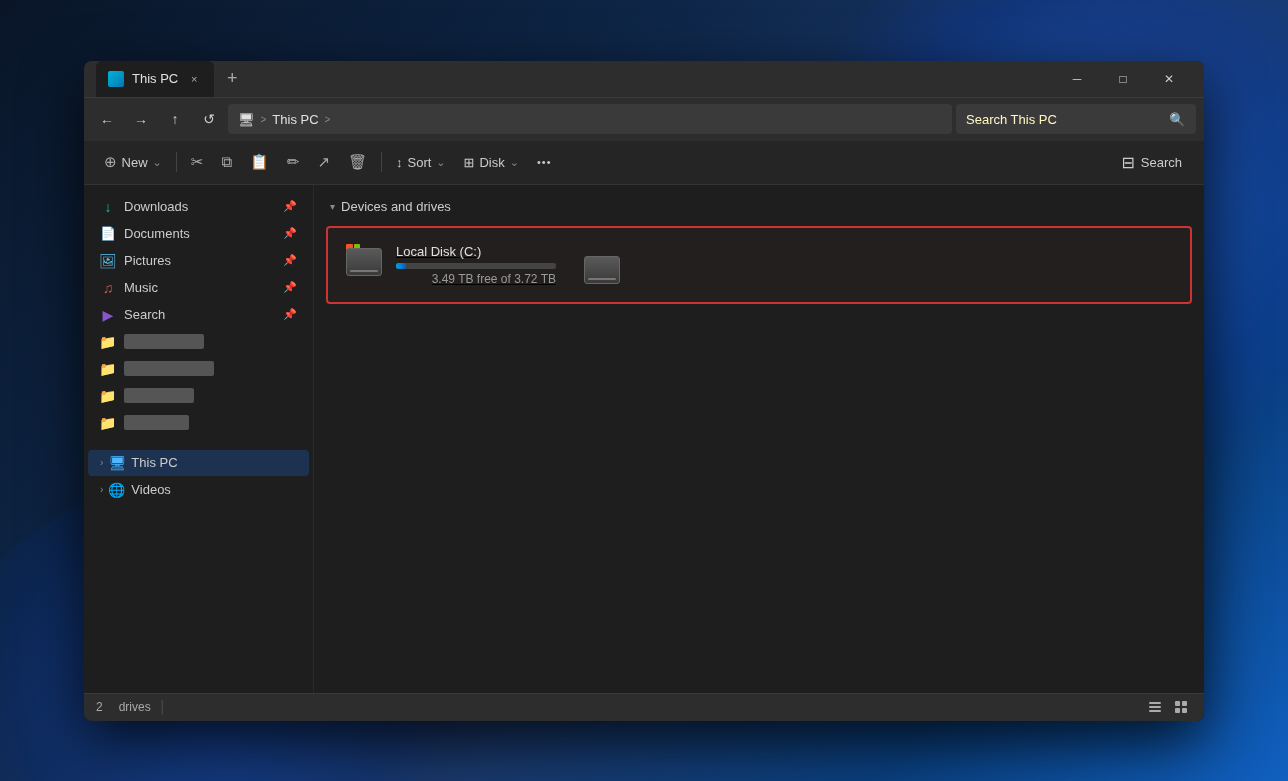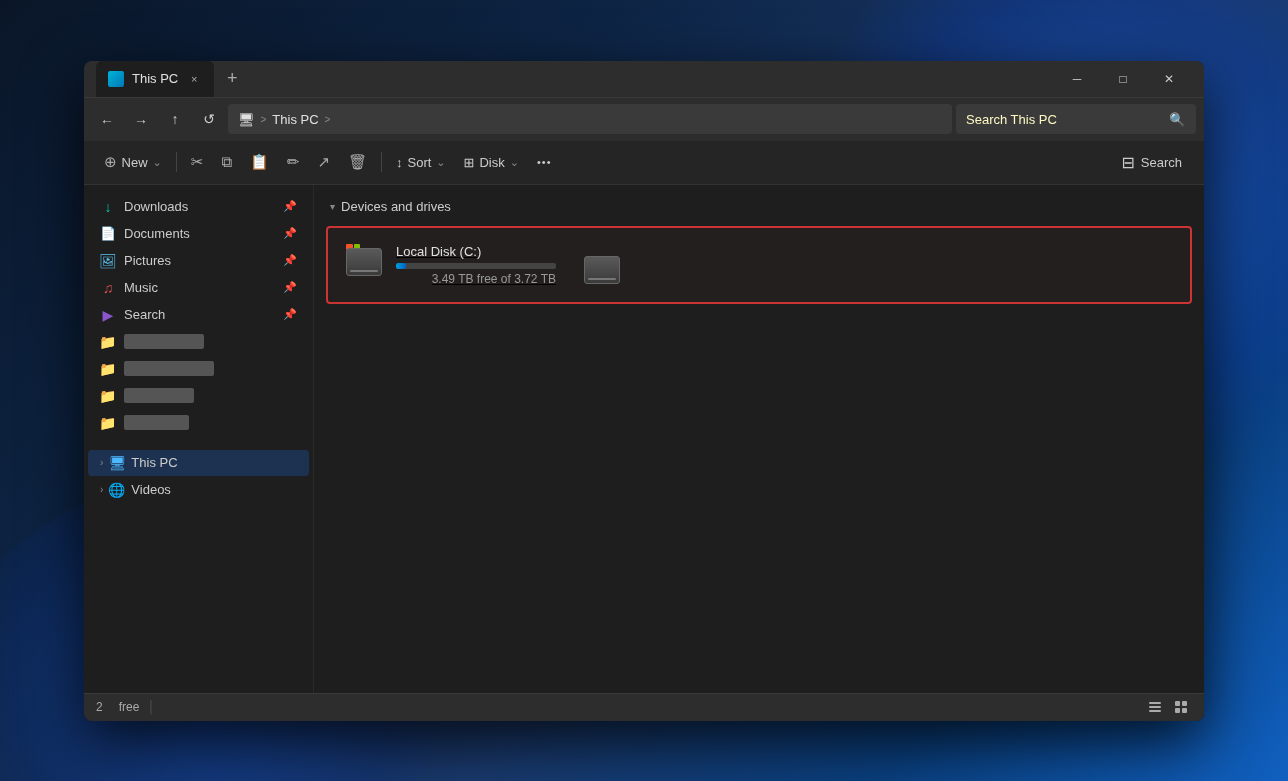--- a/index.html
+++ b/index.html
@@ -605,21 +605,21 @@
 
         </div>
       </div>
     </div>
 
   </div>
 
   <div class="status-bar">
     <span>2</span>
     <span class="status-separator"> </span>
-    <span>free</span>
+    <span>drives</span>
     <span class="status-separator">│</span>
     <div class="status-right">
       <div class="view-icon-btn">
         <svg width="16" height="16" viewBox="0 0 16 16" fill="currentColor">
           <rect x="2" y="3" width="12" height="2" rx="1"></rect>
           <rect x="2" y="7" width="12" height="2" rx="1"></rect>
           <rect x="2" y="11" width="12" height="2" rx="1"></rect>
         </svg>
       </div>
       <div class="view-icon-btn">

